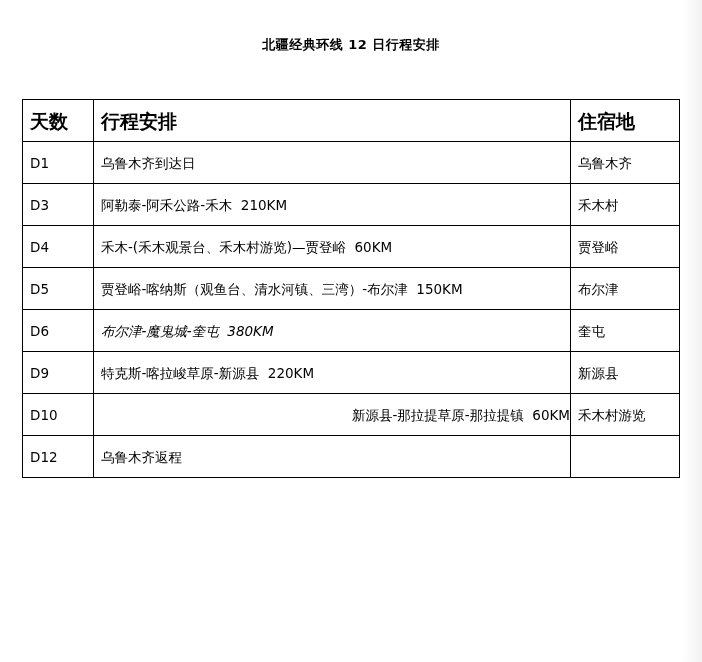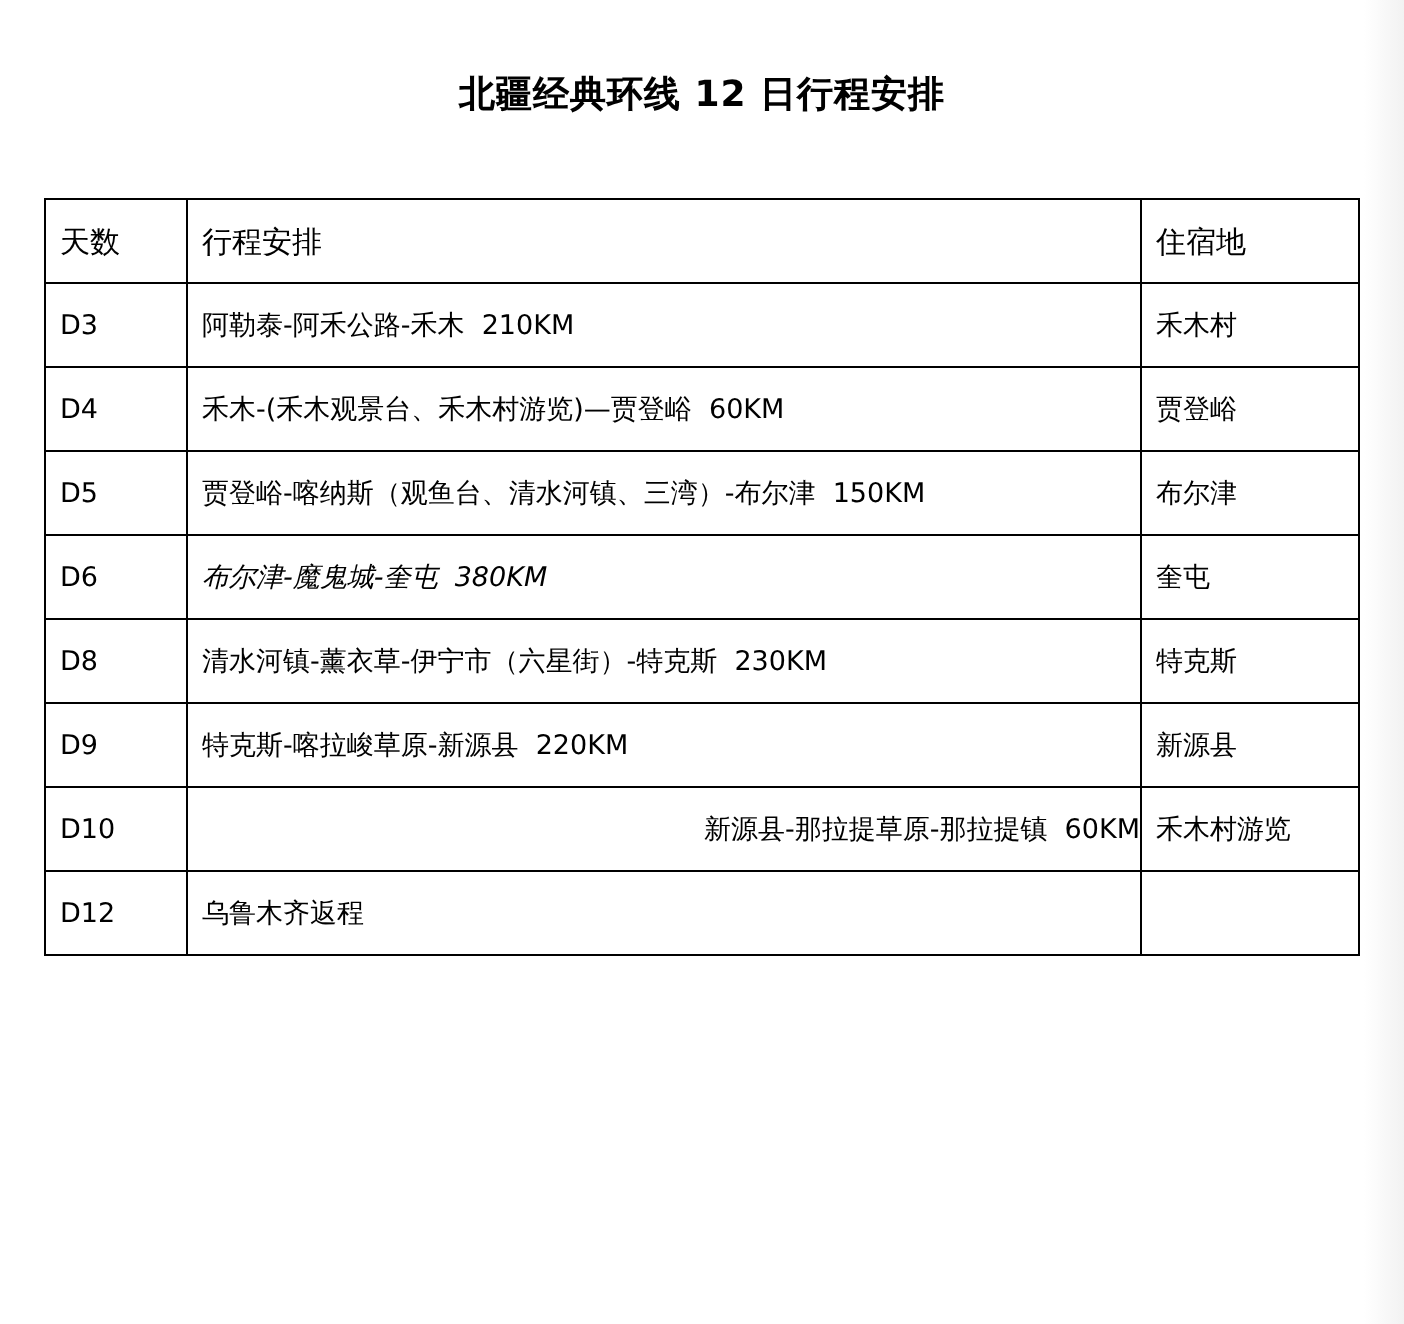--- a/index.html
+++ b/index.html
@@ -22,21 +22,21 @@
       width: 20px;
       height: 662px;
       background: linear-gradient(to right, #ffffff, #f2f2f2);
     }
     .doc-title {
       position: absolute;
       top: 22px;
       left: 0;
       width: 702px;
       text-align: center;
-      font-size: 18px;
+      font-size: 13px;
       font-weight: bold;
       letter-spacing: 0.5px;
       line-height: 28px;
     }
     table.itinerary {
       position: absolute;
       top: 99px;
       left: 22px;
       width: 657px;
       border-collapse: collapse;
@@ -48,22 +48,22 @@
       height: 41px;
       padding: 0 0 0 7px;
       text-align: left;
       vertical-align: middle;
       font-size: 13.5px;
       line-height: 18px;
       white-space: nowrap;
       overflow: hidden;
     }
     table.itinerary th {
-      font-weight: normal;
-      font-size: 15px;
+      font-weight: bold;
+      font-size: 19px;
     }
     col.c-day { width: 71px; }
     col.c-route { width: 477px; }
     col.c-stay { width: 109px; }
   </style>
 </head>
 <body>
 
 <div class="edge-fade"></div>
 
@@ -77,45 +77,45 @@
   </colgroup>
   <thead>
     <tr>
       <th>天数</th>
       <th>行程安排</th>
       <th>住宿地</th>
     </tr>
   </thead>
   <tbody>
     <tr>
+      <td>D1</td>
+      <td>乌鲁木齐到达日</td>
+      <td>乌鲁木齐</td>
+    </tr>
+    <tr>
       <td>D3</td>
       <td style="white-space: pre;">阿勒泰-阿禾公路-禾木  210KM</td>
       <td>禾木村</td>
     </tr>
     <tr>
       <td>D4</td>
       <td style="white-space: pre;">禾木-(禾木观景台、禾木村游览)—贾登峪  60KM</td>
       <td>贾登峪</td>
     </tr>
     <tr>
       <td>D5</td>
       <td style="white-space: pre;">贾登峪-喀纳斯（观鱼台、清水河镇、三湾）-布尔津  150KM</td>
       <td>布尔津</td>
     </tr>
     <tr>
       <td>D6</td>
       <td style="white-space: pre; font-style: italic;">布尔津-魔鬼城-奎屯  380KM</td>
       <td>奎屯</td>
     </tr>
     <tr>
-      <td>D8</td>
-      <td style="white-space: pre;">清水河镇-薰衣草-伊宁市（六星街）-特克斯  230KM</td>
-      <td>特克斯</td>
-    </tr>
-    <tr>
       <td>D9</td>
       <td style="white-space: pre;">特克斯-喀拉峻草原-新源县  220KM</td>
       <td>新源县</td>
     </tr>
     <tr>
       <td>D10</td>
       <td style="white-space: pre; text-align: right;">新源县-那拉提草原-那拉提镇  60KM</td>
       <td>禾木村游览</td>
     </tr>
     <tr>

